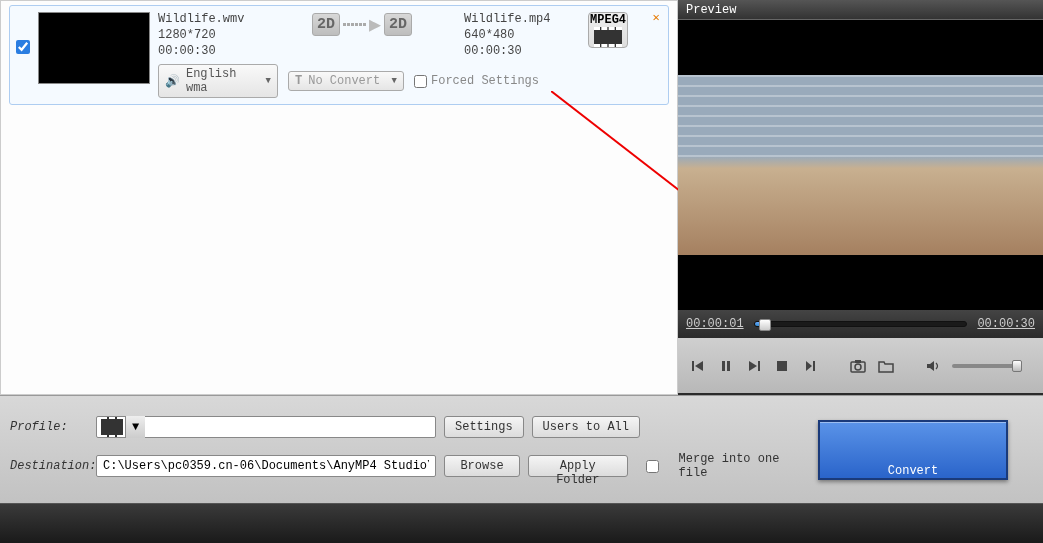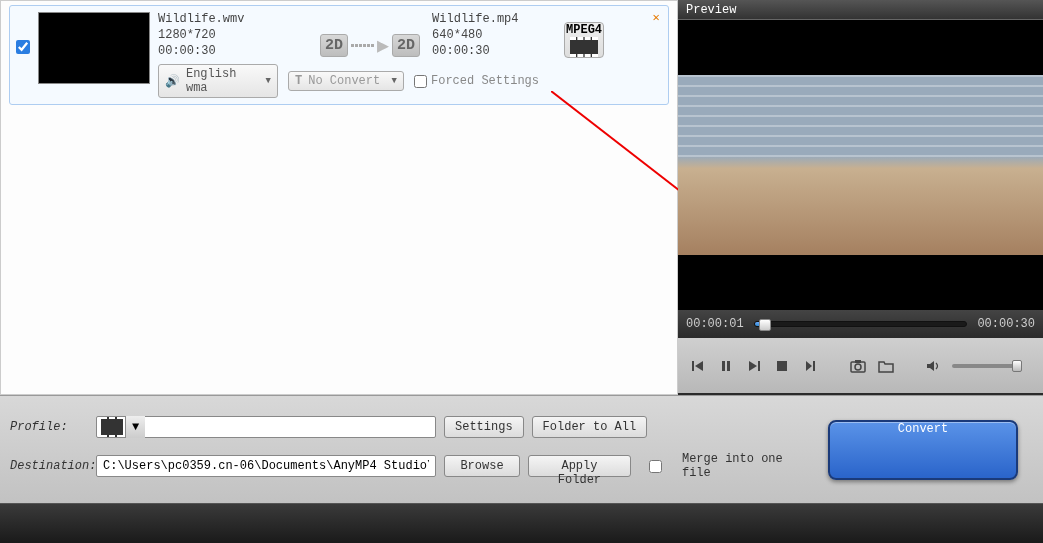--- a/index.html
+++ b/index.html
@@ -7,38 +7,38 @@
     
     .main-layout { display: flex; width: 100%; height: 395px; }
     .left-panel { width: 678px; height: 395px; background: #fdfdfd; border: 1px solid #ccc; position: relative; }
     .right-panel { width: 365px; height: 395px; background: linear-gradient(#3a3a3a, #2a2a2a); }
     
     .preview-header { height: 20px; background: linear-gradient(#555, #333); color: #fff; padding: 3px 8px; font-size: 12px; border-bottom: 1px solid #666; }
     .preview-area { width: 365px; height: 290px; background: #000; position: relative; }
     .preview-img { position: absolute; top: 55px; left: 0; width: 365px; height: 180px; background: linear-gradient(to bottom, #9ab 0%, #9ab 45%, #c8b090 52%, #a58060 100%); overflow: hidden; }
     .preview-waves { position: absolute; top: 0; width: 100%; height: 50%; background: repeating-linear-gradient(to bottom, rgba(255,255,255,0.3) 0, rgba(255,255,255,0.3) 2px, transparent 2px, transparent 10px); }
     
-    .time-bar { height: 28px; background: linear-gradient(#444,#2a2a2a); display: flex; align-items: center; padding: 0 8px; color: #ccc; font-size: 11px; }
+    .time-bar { height: 28px; background: linear-gradient(#444,#2a2a2a); display: flex; align-items: center; padding: 0 8px; color: #ccc; font-size: 11px; text-decoration: underline; }
     .seekbar { flex: 1; height: 6px; background: #1a1a1a; margin: 0 10px; border-radius: 3px; position: relative; border: 1px solid #111; }
     .seekbar-fill { position: absolute; left: 0; top: 0; width: 3%; height: 100%; background: linear-gradient(#6af,#38c); border-radius: 3px; }
     .seekbar-thumb { position: absolute; left: 2%; top: -3px; width: 12px; height: 12px; background: linear-gradient(#fff,#ccc); border: 1px solid #888; border-radius: 2px; }
     
     .player-controls { height: 55px; background: linear-gradient(#cfcfcf,#b8b8b8); display: flex; align-items: center; padding: 0 10px; gap: 8px; }
     .pbtn { width: 20px; height: 20px; color: #444; cursor: pointer; display: flex; align-items: center; justify-content: center; }
     .vol-slider { width: 70px; height: 4px; background: #888; position: relative; border-radius: 2px; }
     .vol-thumb { position: absolute; right: 0; top: -4px; width: 10px; height: 12px; background: linear-gradient(#fff,#bbb); border: 1px solid #777; border-radius: 2px; }
     
     .file-item { margin: 4px 8px; border: 1px solid #aecdf1; border-radius: 3px; background: #f5faff; padding: 6px; display: flex; align-items: flex-start; gap: 8px; position: relative; }
     .chk { margin-top: 28px; width: 14px; height: 14px; accent-color: #2a7de1; }
     .thumb { width: 112px; height: 72px; background: #000; border: 1px solid #888; }
     .file-details { flex: 1; display: flex; flex-direction: column; gap: 6px; }
-    .row-top { display: flex; align-items: flex-end; gap: 12px; }
+    .row-top { display: flex; align-items: flex-start; gap: 4px; }
     .info-block { display: flex; flex-direction: column; gap: 2px; font-size: 12px; color: #444; line-height: 14px; }
     .info-src { width: 150px; }
-    .info-dst { width: 120px; }
+    .info-dst { width: 120px; margin-left: 48px; }
     .arrow-zone { display: flex; align-items: center; gap: 3px; }
     .badge { background: linear-gradient(#d8d8d8,#bdbdbd); border: 1px solid #aaa; border-radius: 3px; padding: 2px 4px; font-size: 15px; color: #666; font-weight: bold; }
     .dots { display: flex; gap: 1px; }
     .dots span { width: 3px; height: 3px; background: #aaa; }
     .arrow-big { font-size: 20px; color: #bbb; }
     .format-icon { width: 40px; height: 36px; background: linear-gradient(#eee,#ddd); border: 1px solid #aaa; border-radius: 4px; display: flex; flex-direction: column; align-items: center; justify-content: center; font-size: 7px; font-weight: bold; }
     .film-strip { width: 28px; height: 18px; background: #333; border-top: 3px dashed #fff; border-bottom: 3px dashed #fff; box-sizing: content-box; }
     .close-x { position: absolute; right: 4px; top: 4px; width: 16px; height: 16px; color: #e67a00; font-weight: bold; cursor: pointer; text-align: center; line-height: 16px; }
     .row-bottom { display: flex; align-items: center; gap: 10px; }
     .dd { background: linear-gradient(#f9f9f9,#e5e5e5); border: 1px solid #aaa; border-radius: 3px; padding: 2px 6px; display: flex; align-items: center; gap: 6px; cursor: pointer; font-size: 12px; color: #555; }
@@ -51,21 +51,21 @@
     .bottom-bar { height: 108px; background: linear-gradient(#d8d8d8,#c2c2c2); border-top: 1px solid #999; padding: 20px 10px; display: flex; align-items: flex-start; gap: 20px; }
     .config-left { flex: 1; display: flex; flex-direction: column; gap: 14px; }
     .config-row { display: flex; align-items: center; gap: 8px; }
     .lbl { width: 78px; font-size: 12px; color: #333; text-align: left; font-style: italic; }
     .profile-select { flex: 0 0 340px; display: flex; align-items: center; background: #fff; border: 1px solid #888; border-radius: 2px; height: 22px; padding: 0 4px; gap: 6px; }
     .profile-caret-box { width: 20px; height: 22px; background: linear-gradient(#eee,#ccc); border-left: 1px solid #888; display: flex; align-items: center; justify-content: center; margin-left: -4px; margin-right: -4px; }
     .dest-input { flex: 0 0 340px; background: #fff; border: 1px solid #888; border-radius: 2px; height: 22px; padding: 0 6px; font-size: 12px; }
     .btn { background: linear-gradient(#f5f5f5,#dcdcdc); border: 1px solid #888; border-radius: 3px; padding: 3px 10px; height: 22px; font-size: 12px; cursor: pointer; color: #333; min-width: 76px; text-align: center; }
     .merge-chk { display: flex; align-items: center; gap: 20px; color: #333; font-size: 12px; margin-left: 10px; }
     
-    .convert-btn { width: 190px; height: 60px; background: linear-gradient(#5a93e8,#2a64ca); border: 2px solid #1a3a7a; border-radius: 8px; display: flex; align-items: flex-start; justify-content: center; color: #fff; font-size: 24px; cursor: pointer; box-shadow: inset 0 1px 0 rgba(255,255,255,0.4), 0 2px 4px rgba(0,0,0,0.4); margin-right: 15px; margin-top: 4px; }
+    .convert-btn { width: 190px; height: 60px; background: linear-gradient(#5a93e8,#2a64ca); border: 2px solid #1a3a7a; border-radius: 0; display: flex; align-items: flex-end; justify-content: center; color: #fff; font-size: 24px; cursor: pointer; box-shadow: inset 0 1px 0 rgba(255,255,255,0.4), 0 2px 4px rgba(0,0,0,0.4); margin-right: 25px; margin-top: 4px; }
     
     .bottom-strip { height: 40px; background: linear-gradient(#3a3a3a,#1a1a1a); border-top: 1px solid #555; }
     
     .profile-icon { width: 22px; height: 16px; background: #333; border-top: 2px dashed #fff; border-bottom: 2px dashed #fff; box-sizing: content-box; display:inline-block; }
   </style>
 </head>
 <body>
 
 <div class="main-layout">
   <div class="left-panel">
@@ -206,21 +206,21 @@
 
 <div class="bottom-bar">
   <div class="config-left">
     <div class="config-row">
       <span class="lbl">Profile:</span>
       <div class="profile-select">
         <span class="profile-icon"></span>
         <div class="profile-caret-box">▼</div>
       </div>
       <button class="btn">Settings</button>
-      <button class="btn" style="min-width:90px">Folder to All</button>
+      <button class="btn" style="min-width:90px">Users to All</button>
     </div>
     <div class="config-row">
       <span class="lbl">Destination:</span>
       <input type="text" class="dest-input" value="C:\Users\pc0359.cn-06\Documents\AnyMP4 Studio\Video" style="">
       <button class="btn">Browse</button>
       <button class="btn" style="min-width:90px">Apply Folder</button>
       <label class="merge-chk">
         <input type="checkbox" style="">
         <span>Merge into one file</span>
       </label>

